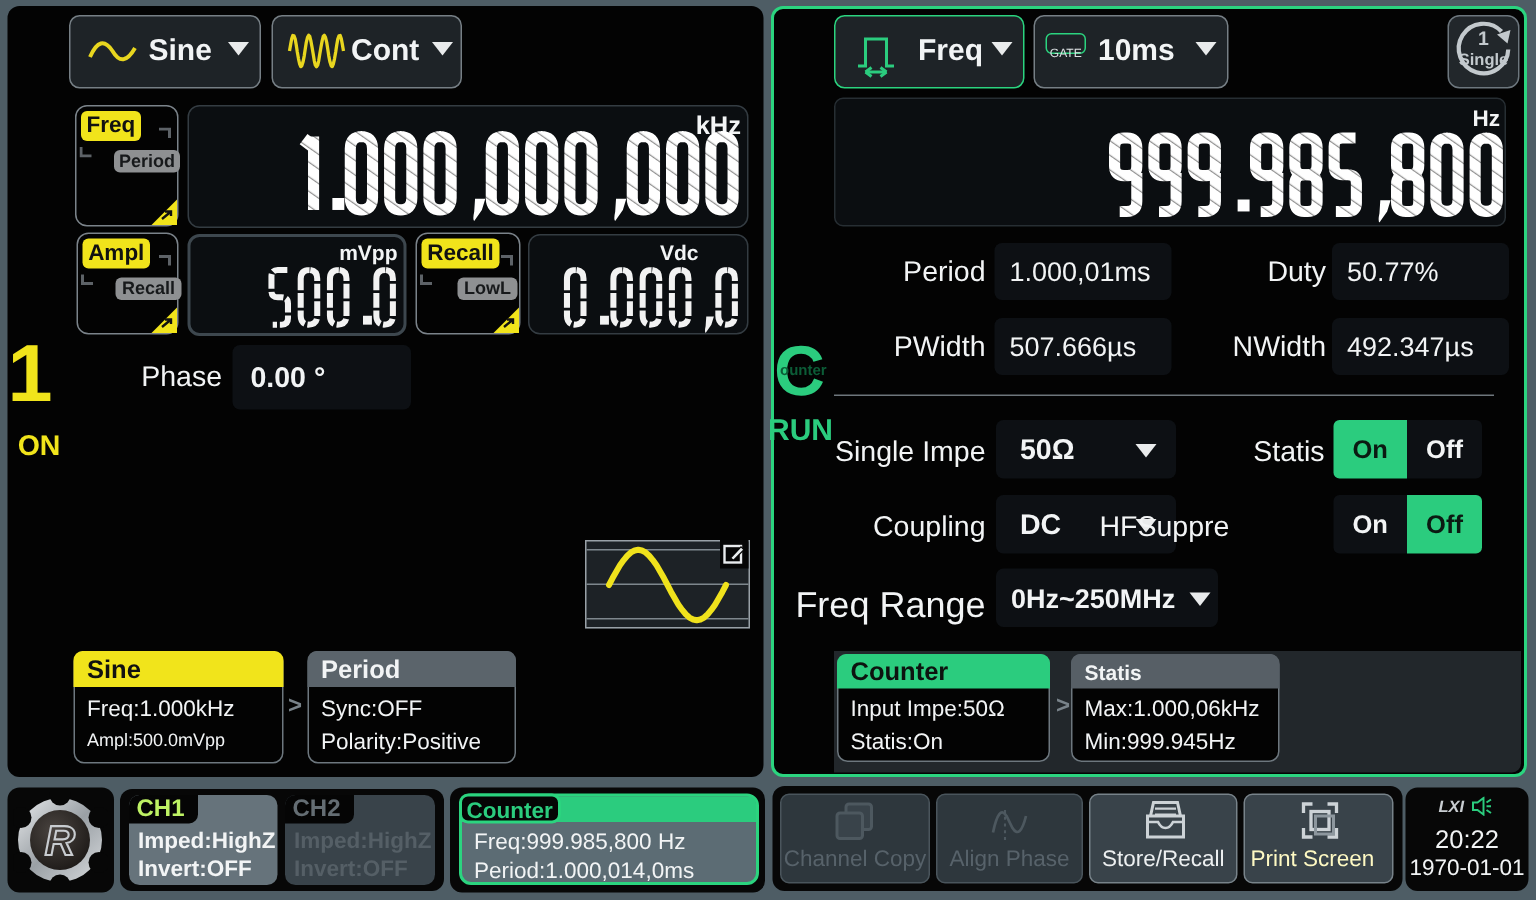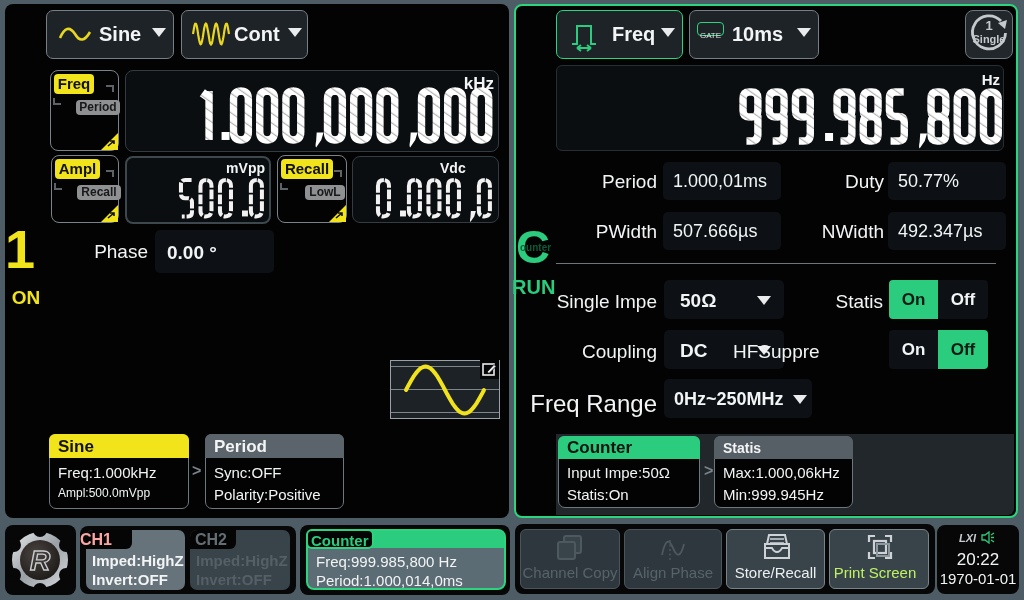--- a/index.html
+++ b/index.html
@@ -261,21 +261,21 @@
 <circle cx="31" cy="62" r="7"></circle>
       <circle cx="5" cy="47" r="7"></circle>
       <circle cx="5" cy="17" r="7"></circle>
     </g>
 <circle cx="31" cy="32" r="20" fill="url(#dk)"></circle>
 <text x="31" y="42" font-size="28" font-weight="bold" fill="none" stroke="#c8ccd0" stroke-width="1.4" text-anchor="middle" font-style="italic">R</text>
 </svg>
 <div class="ab" style="left:80px;top:526px;width:216px;height:68px;background:#070707;border-radius:8px"></div>
 <div class="ab" style="left:86px;top:530px;width:99px;height:60px;background:#66737b;border-radius:7px"></div>
 <div class="ab" style="left:86px;top:530px;width:46px;height:19px;background:#050505;border-radius:7px 0 6px 0"></div>
-<div class="ab b" style="left:80px;top:531px;font-size:16px;color:#fca5a5">CH1</div>
+<div class="ab b" style="left:91px;top:531px;font-size:16px;color:#bef264">CH1</div>
 <div class="ab b w" style="left:92px;top:552px;font-size:15px">Imped:HighZ</div>
 <div class="ab b w" style="left:92px;top:571px;font-size:15px">Invert:OFF</div>
 <div class="ab" style="left:190px;top:530px;width:100px;height:60px;background:#39434a;border-radius:7px"></div>
 <div class="ab" style="left:190px;top:530px;width:46px;height:19px;background:#050505;border-radius:7px 0 6px 0"></div>
 <div class="ab b" style="left:195px;top:531px;font-size:16px;color:#646d73">CH2</div>
 <div class="ab b" style="left:196px;top:552px;font-size:15px;color:#555f66">Imped:HighZ</div>
 <div class="ab b" style="left:196px;top:571px;font-size:15px;color:#555f66">Invert:OFF</div>
 <div class="ab" style="left:300px;top:525px;width:210px;height:70px;background:#070707;border-radius:8px"></div>
 <div class="ab" style="left:306px;top:529px;width:200px;height:61px;background:#5c6c74;border:2px solid #2bd47f;border-radius:8px"></div>
 <div class="ab" style="left:308px;top:531px;width:196px;height:17px;background:#2bcc7e;border-radius:5px 5px 0 0"></div>
@@ -302,21 +302,21 @@
 <div class="ab" style="left:726px;top:564px;width:99px;text-align:center;font-size:15px;white-space:nowrap;color:#eceff0">Store/Recall</div>
 <svg class="ab" style="left:761px;top:532px" width="32" height="30" viewBox="0 0 32 30">
     <g fill="none" stroke="#cdd3d7" stroke-width="2">
       <path d="M6,12 L8,3 L24,3 L26,12"></path>
       <path d="M9,7 L23,7 M9,11 L23,11" stroke-width="1.5"></path>
       <path d="M4,12 L28,12 L28,26 L4,26 Z"></path>
       <path d="M4,16 L11,16 Q13,20 16,20 Q19,20 21,16 L28,16" stroke-width="1.8"></path>
     </g>
   </svg>
 <div class="ab" style="left:829px;top:529px;width:100px;height:60px;background:#39434a;border:1px solid #78838a;border-radius:6px"></div>
-<div class="ab" style="left:829px;top:564px;width:92px;text-align:center;font-size:15px;white-space:nowrap;color:#bef264">Print Screen</div>
+<div class="ab" style="left:829px;top:564px;width:92px;text-align:center;font-size:15px;white-space:nowrap;color:#fef9c3">Print Screen</div>
 <svg class="ab" style="left:865px;top:532px" width="30" height="30" viewBox="0 0 30 30">
     <g fill="none" stroke="#cdd3d7" stroke-width="2.2">
       <path d="M10,4 L4,4 L4,10 M20,4 L26,4 L26,10 M26,20 L26,26 L20,26 M10,26 L4,26 L4,20"></path>
       <rect x="9" y="9" width="12" height="12" fill="#39434a"></rect>
     </g>
     <rect x="12" y="12" width="12" height="12" fill="none" stroke="#8d979e" stroke-width="2"></rect>
   </svg>
 <div class="ab" style="left:937px;top:525px;width:82px;height:69px;background:#070707;border-radius:8px"></div>
 <div class="ab b" style="left:959px;top:532px;font-size:11px;color:#c8cdd1;font-style:italic">LXI</div>
 <svg class="ab" style="left:981px;top:531px" width="14" height="13" viewBox="0 0 14 13">

